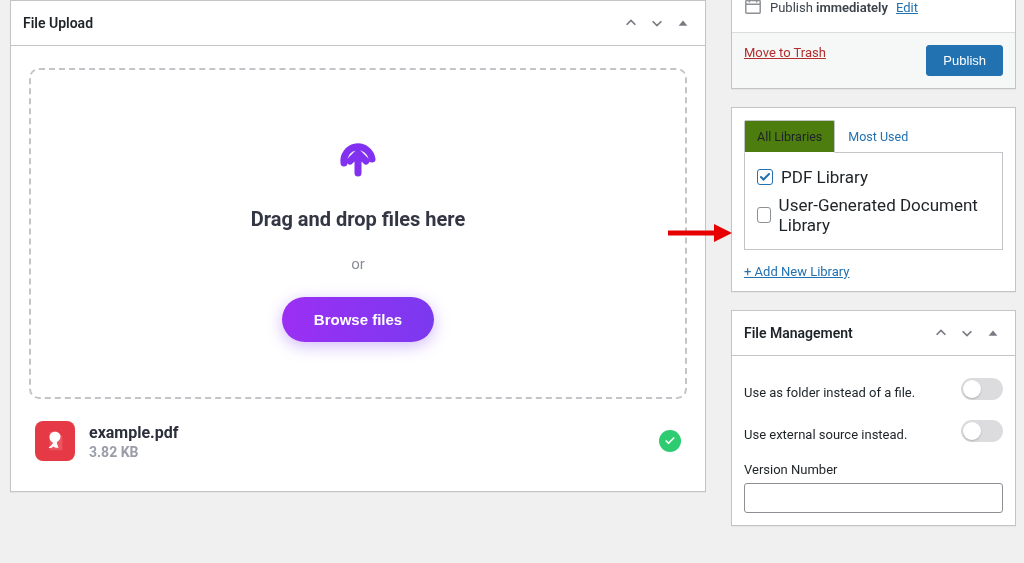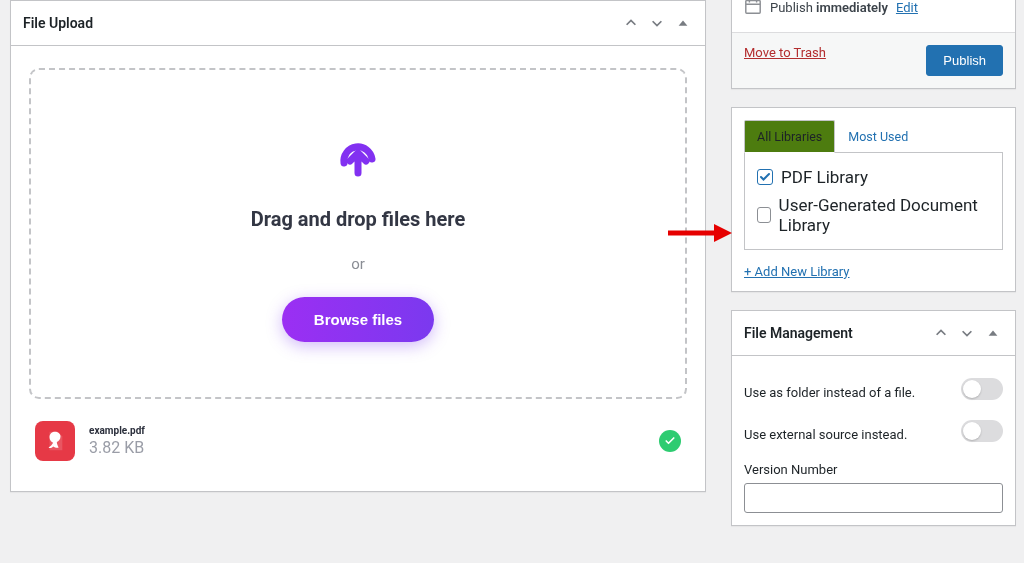--- a/index.html
+++ b/index.html
@@ -99,22 +99,22 @@
     padding: 4px 12px 18px;
     gap: 14px;
   }
   .file-icon {
     width: 40px; height: 40px;
     border-radius: 8px;
     background: #e63946;
     display: flex; align-items: center; justify-content: center;
   }
   .file-meta { flex: 1; }
-  .file-name { font-size: 10px; font-weight: 700; color: #2b2f3c; }
-  .file-size { font-size: 16px; color: #9a9da7; margin-top: 2px; }
+  .file-name { font-size: 16px; font-weight: 700; color: #2b2f3c; }
+  .file-size { font-size: 14px; color: #9a9da7; margin-top: 2px; font-weight: bold; }
   .file-check {
     width: 22px; height: 22px;
     border-radius: 50%;
     background: #2ecc71;
     display: flex; align-items: center; justify-content: center;
   }
 
   
   .publish-box { padding: 10px 12px 12px; }
   .publish-row {

